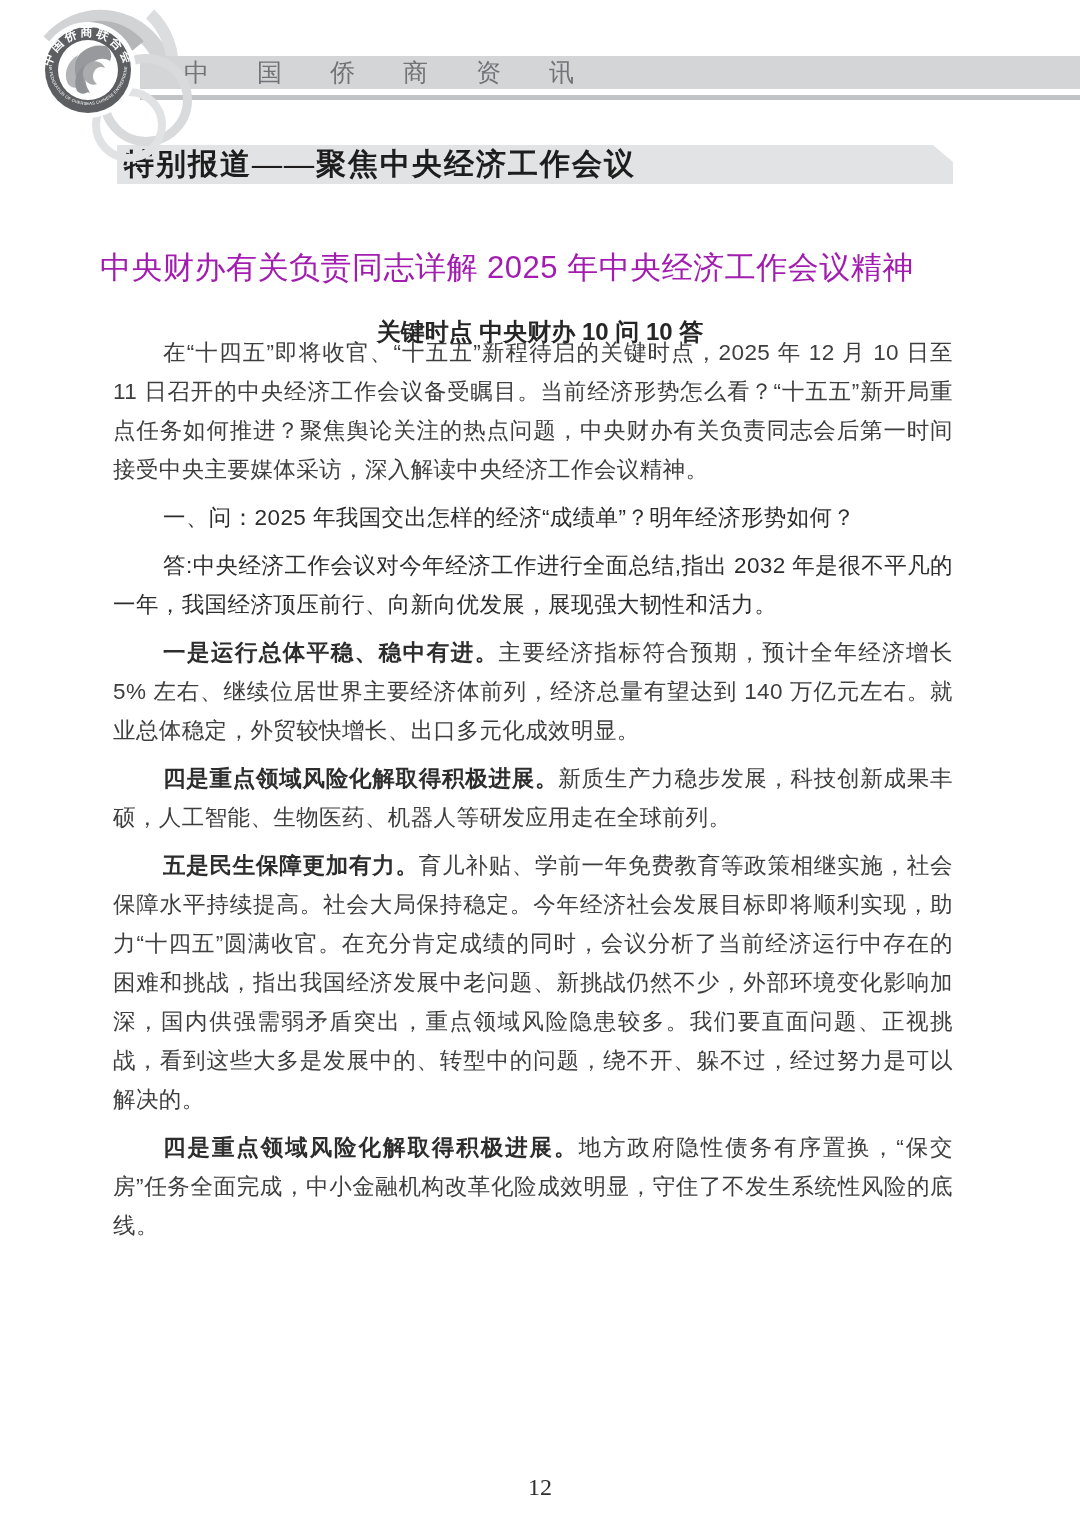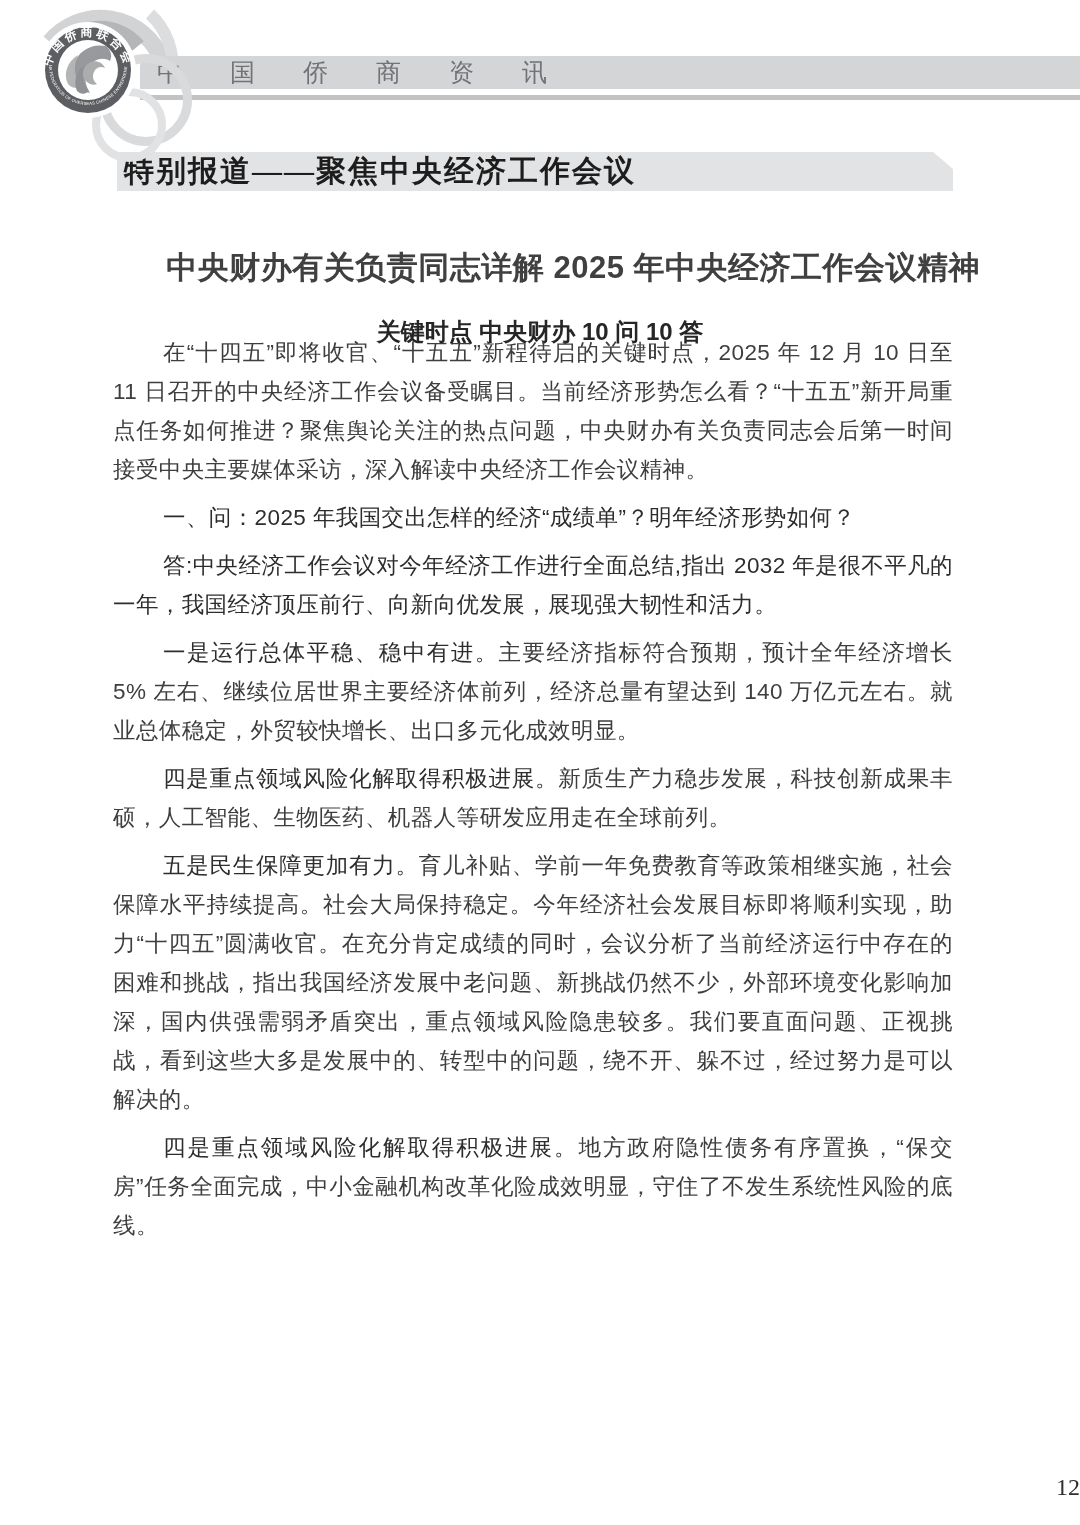--- a/index.html
+++ b/index.html
@@ -7,68 +7,68 @@
     position:relative;width:1080px;height:1525px;background:#ffffff;overflow:hidden;
     font-family:"Liberation Sans","DejaVu Sans",sans-serif;color:#3e3e3e;
   }
   
   .deco-swoosh{position:absolute;left:0;top:0;width:240px;height:170px;z-index:0;}
   .masthead-bar{
     position:absolute;left:140px;top:56px;width:940px;height:33px;
     background:#d4d5d7;z-index:1;display:flex;align-items:center;
   }
   .masthead-title{
-    padding-left:17px;font-size:25px;color:#717377;letter-spacing:48px;
+    padding-left:44px;font-size:25px;color:#717377;letter-spacing:48px;
     white-space:nowrap;line-height:33px;
   }
   .masthead-line{
     position:absolute;left:140px;top:95px;width:940px;height:5px;
     background:#c2c3c5;z-index:1;
   }
   .deco-ring-1{
     position:absolute;left:100px;top:54px;width:74px;height:74px;
     border:9px solid #d9dadc;border-radius:50%;z-index:2;background:transparent;
   }
   .deco-ring-2{
     position:absolute;left:92px;top:88px;width:58px;height:58px;
     border:8px solid #e1e2e4;border-radius:50%;z-index:2;background:transparent;
   }
   .logo-badge{position:absolute;left:28px;top:10px;width:120px;height:120px;z-index:3;}
   
   .section-banner{
-    position:absolute;left:117px;top:152px;width:836px;height:39px;
+    position:absolute;left:117px;top:145px;width:836px;height:39px;
     background:#e2e3e5;z-index:1;
     clip-path:polygon(0 0, calc(100% - 20px) 0, 100% 17px, 100% 100%, 0 100%);
     display:flex;align-items:center;
   }
   .section-banner-title{
     font-family:"Liberation Serif","DejaVu Serif",serif;font-weight:700;
     font-size:30px;color:#1d1d1d;padding-left:7px;letter-spacing:2px;white-space:nowrap;
   }
   
   .article-title{
-    position:absolute;left:100px;top:226px;width:880px;text-align:right;
-    font-size:31px;font-weight:700;color:#404040;letter-spacing:0.5px;
+    position:absolute;left:100px;top:226px;width:880px;text-align:left;
+    font-size:31px;font-weight:400;color:#a21caf;letter-spacing:0.5px;
   }
   .article-subtitle{
     position:absolute;left:100px;top:296px;width:880px;text-align:center;
     font-size:24px;font-weight:700;color:#262626;
   }
   .article-body{
     position:absolute;left:104px;top:324px;width:858px;
   }
   .para{
     margin:9px;font-size:22.5px;line-height:39px;text-align:justify;
     text-indent:50px;color:#3e3e3e;letter-spacing:0.4px;
   }
-  .para b{font-weight:400;color:#2d2d2d;}
+  .para b{font-weight:700;color:#2d2d2d;}
   .para-bold{font-weight:400;color:#2d2d2d;}
   
   .page-number{
-    position:absolute;left:0;top:1474px;width:1080px;text-align:right;
+    position:absolute;left:0;top:1474px;width:1080px;text-align:center;
     font-family:"Liberation Serif","DejaVu Serif",serif;font-size:24px;color:#2f2f2f;
   }
 </style>
 </head>
 <body>
 
 <div class="page">
 
   <svg class="deco-swoosh" viewBox="0 0 240 170">
     <path d="M50 42 A66 66 0 0 1 162 60" stroke="#d2d3d5" stroke-width="17" fill="none"></path>

